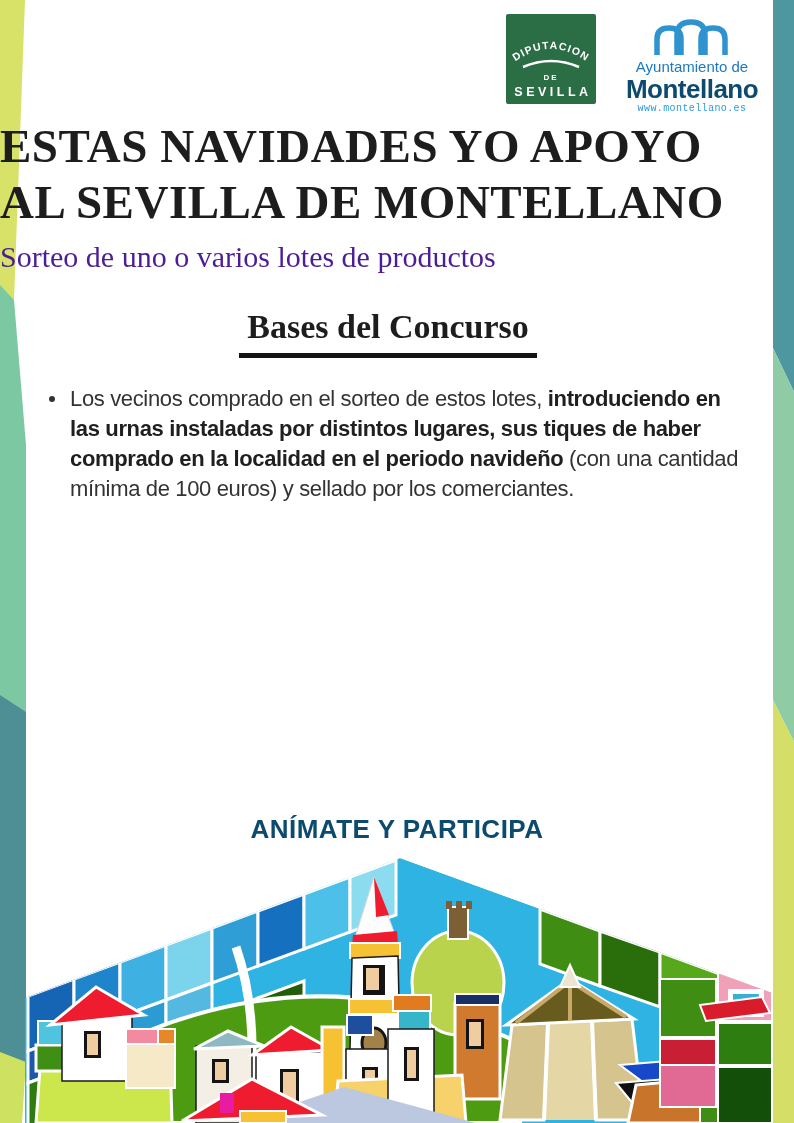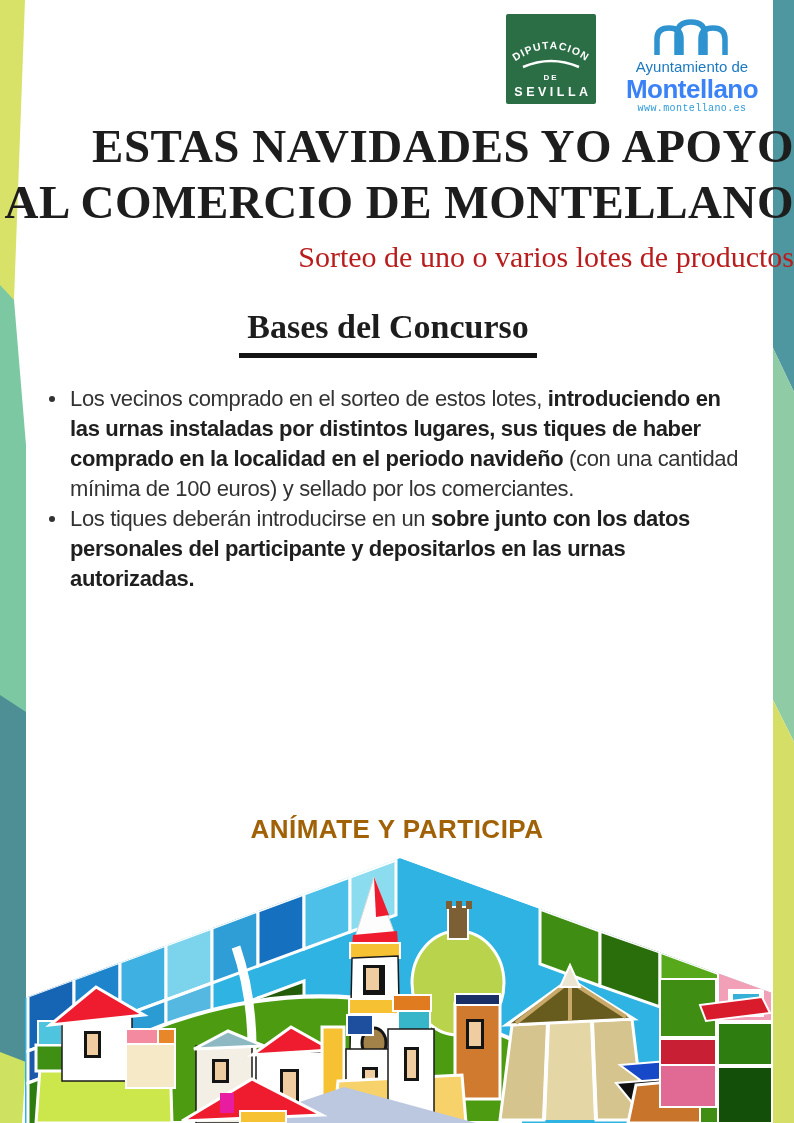--- a/index.html
+++ b/index.html
@@ -6,43 +6,43 @@
   .page{position:relative;width:794px;height:1123px;background:#fff;overflow:hidden;margin:0 auto;
         font-family:"Liberation Sans", sans-serif;}
   svg{display:block;}
   .edges{position:absolute;inset:0;width:794px;height:1123px;pointer-events:none;}
 
   
   .logos{position:absolute;top:14px;right:26px;display:flex;gap:20px;align-items:flex-start;}
   .mont{width:152px;text-align:center;padding-top:4px;}
   .mont .arches{margin:0 auto;}
   .mont-line1{font-size:15px;color:#1c79c0;line-height:18px;margin-top:2px;}
-  .mont-name{font-size:26px;font-weight:bold;color:#3b82f6;line-height:26px;letter-spacing:-0.5px;}
+  .mont-name{font-size:26px;font-weight:bold;color:#0c4a6e;line-height:26px;letter-spacing:-0.5px;}
   .mont-url{font-size:10px;color:#2e9ad8;line-height:13px;letter-spacing:0.4px;font-family:Liberation Mono, monospace;}
 
   
-  .title{position:absolute;top:118px;left:0;right:0;text-align:right;
+  .title{position:absolute;top:118px;left:0;right:0;text-align:left;
          font-family:"Liberation Serif", serif;font-weight:bold;color:#1d1d1d;
          font-size:47px;line-height:56px;letter-spacing:0.5px;}
-  .subtitle{position:absolute;top:240px;left:0;right:0;text-align:right;
-         font-family:"Liberation Serif", serif;color:#b91c1c;font-size:30px;}
+  .subtitle{position:absolute;top:240px;left:0;right:0;text-align:left;
+         font-family:"Liberation Serif", serif;color:#4c1d95;font-size:30px;}
   .bases-wrap{position:absolute;top:308px;left:0;right:18px;text-align:center;}
   .bases{display:inline-block;font-family:"Liberation Serif", serif;font-weight:bold;
          color:#1d1d1d;font-size:34px;padding:0 8px 7px 8px;border-bottom:5px solid #141414;}
 
   
   .rules{position:absolute;top:384px;left:46px;width:702px;margin:0;padding:0;list-style:none;
          font-size:22px;line-height:30px;color:#333;letter-spacing:-0.35px;}
   .rules li{position:relative;padding-left:24px;white-space:pre-wrap;}
   .rules li::before{content:"";position:absolute;left:3px;top:12px;width:6px;height:6px;
          border-radius:50%;background:#333;}
   .rules .b{font-weight:bold;color:#1f1f1f;}
 
   .cta{position:absolute;top:814px;left:0;right:0;text-align:center;
-       font-size:26px;font-weight:bold;color:#a16207;letter-spacing:0.5px;}
+       font-size:26px;font-weight:bold;color:#0c4a6e;letter-spacing:0.5px;}
 
   .village{position:absolute;left:0;top:853px;width:794px;height:270px;}
 </style>
 </head>
 <body>
 
 <div class="page">
 
   <svg class="edges" viewBox="0 0 794 1123" aria-hidden="true">
     <g>
@@ -79,31 +79,30 @@
         <path d="M52,37 L52,21 Q52,10 64,10 Q76,10 76,21 L76,37" stroke="#2e93cf" stroke-width="5.5" fill="none"></path>
       </svg>
       <div class="mont-line1">Ayuntamiento de</div>
       <div class="mont-name">Montellano</div>
       <div class="mont-url">www.montellano.es</div>
     </div>
   </div>
 
   <div class="title">
     <div>ESTAS NAVIDADES YO APOYO</div>
-    <div>AL COMERCIO DE MONTELLANO</div>
+    <div>AL SEVILLA DE MONTELLANO</div>
   </div>
   <div class="subtitle">Sorteo de uno o varios lotes de productos</div>
 
   <div class="bases-wrap">
     <span class="bases">Bases del Concurso</span>
   </div>
 
   <ul class="rules">
     <li><span>Los vecinos comprado en el sorteo de estos lotes, </span><span class="b">introduciendo en las urnas instaladas por distintos lugares, sus tiques de haber comprado en la localidad en el periodo navideño</span><span> (con una cantidad mínima de 100 euros) y sellado por los comerciantes.</span></li>
-    <li><span>Los tiques deberán introducirse en un </span><span class="b">sobre junto con los datos personales del participante y depositarlos en las urnas autorizadas.</span></li>
   </ul>
 
   <div class="cta">ANÍMATE Y PARTICIPA</div>
 
   <svg class="village" viewBox="0 0 794 270" preserveAspectRatio="none" aria-hidden="true">
     <defs>
         <clipPath id="vclip">
           <polygon points="25,145 400,5 772,140 772,270 25,270"></polygon>
         </clipPath>
       </defs>

